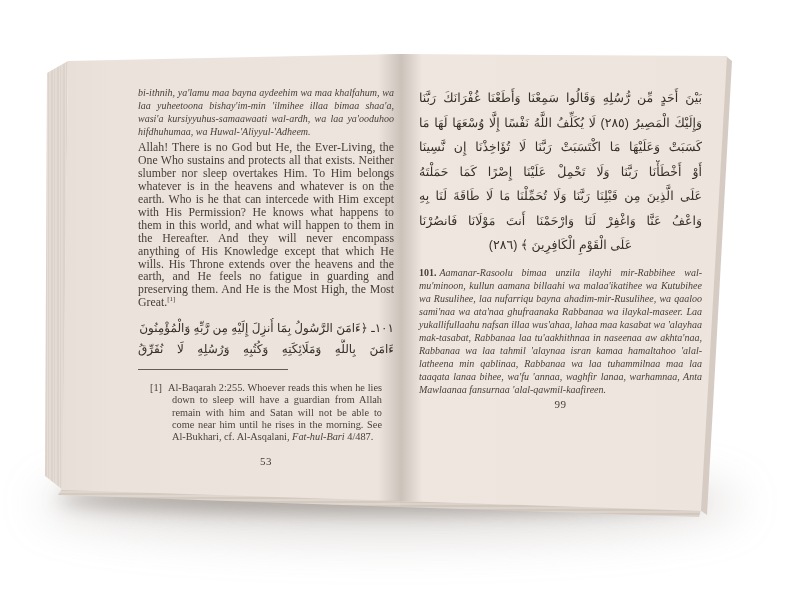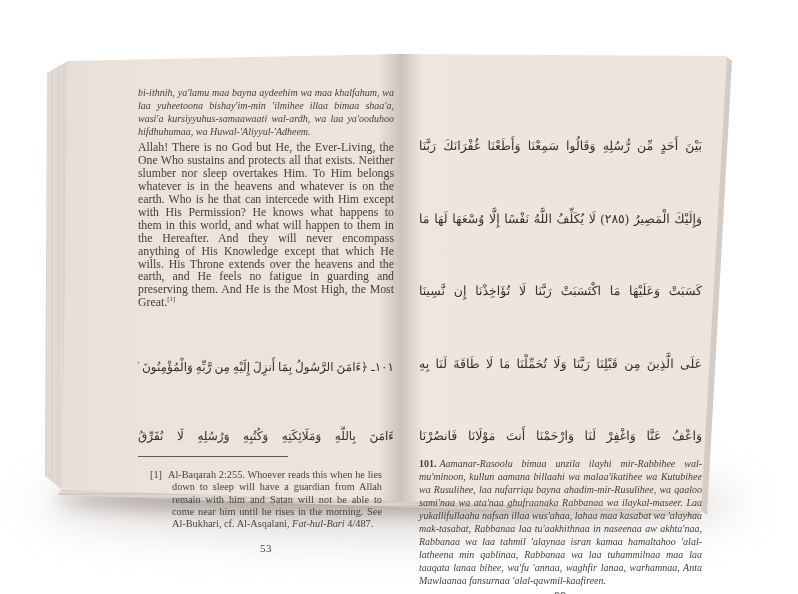--- a/index.html
+++ b/index.html
@@ -80,23 +80,23 @@
   .translation{
     font-size:11.8px;line-height:12.9px;
     text-align:justify;margin:3px 0 8px 0;
     color:#453d36;
   }
   .translation sup{font-size:7px;line-height:0;}
 
   .arabic{direction:rtl;color:#37302a;}
   .arabic-left{margin-top:9px;}
   .arabic-line{
-    font-family:Liberation Serif, serif;
+    font-family:Liberation Sans, sans-serif;
     white-space:nowrap;overflow:hidden;
-    text-align:justify;text-align-last:justify;margin-top:48px;
+    text-align:justify;text-align-last:justify;
   }
   .arabic-left .arabic-line{font-size:12px;line-height:21px;}
   .arabic-right .arabic-line{font-size:12.5px;line-height:24.5px;}
   .arabic-line.centered{text-align:center;text-align-last:center;}
 
   .footnote-rule{
     width:150px;border:none;border-top:1px solid #655b52;
     margin:9px 0 5px 0;
   }
   .footnote{
@@ -150,22 +150,24 @@
 
     <div class="pageno">53</div>
   </div>
 
   <div class="col col-right">
 
     <div class="arabic arabic-right">
       <div class="arabic-line">بَيْنَ أَحَدٍ مِّن رُّسُلِهِ وَقَالُوا سَمِعْنَا وَأَطَعْنَا غُفْرَانَكَ رَبَّنَا</div>
       <div class="arabic-line">وَإِلَيْكَ الْمَصِيرُ (٢٨٥) لَا يُكَلِّفُ اللَّهُ نَفْسًا إِلَّا وُسْعَهَا لَهَا مَا</div>
       <div class="arabic-line">كَسَبَتْ وَعَلَيْهَا مَا اكْتَسَبَتْ رَبَّنَا لَا تُؤَاخِذْنَا إِن نَّسِينَا</div>
+      <div class="arabic-line">أَوْ أَخْطَأْنَا رَبَّنَا وَلَا تَحْمِلْ عَلَيْنَا إِصْرًا كَمَا حَمَلْتَهُ</div>
       <div class="arabic-line">عَلَى الَّذِينَ مِن قَبْلِنَا رَبَّنَا وَلَا تُحَمِّلْنَا مَا لَا طَاقَةَ لَنَا بِهِ</div>
       <div class="arabic-line">وَاعْفُ عَنَّا وَاغْفِرْ لَنَا وَارْحَمْنَا أَنتَ مَوْلَانَا فَانصُرْنَا</div>
+      <div class="arabic-line centered">عَلَى الْقَوْمِ الْكَافِرِينَ ﴾ (٢٨٦)</div>
     </div>
 
     <p class="translit translit-right"><span class="translit-num">101.</span><span>Aamanar-Rasoolu bimaa unzila ilayhi mir-Rabbihee wal-mu'minoon, kullun aamana billaahi wa malaa'ikatihee wa Kutubihee wa Rusulihee, laa nufarriqu bayna ahadim-mir-Rusulihee, wa qaaloo sami'naa wa ata'naa ghufraanaka Rabbanaa wa ilaykal-maseer. Laa yukallifullaahu nafsan illaa wus'ahaa, lahaa maa kasabat wa 'alayhaa mak-tasabat, Rabbanaa laa tu'aakhithnaa in naseenaa aw akhta'naa, Rabbanaa wa laa tahmil 'alaynaa isran kamaa hamaltahoo 'alal-latheena min qablinaa, Rabbanaa wa laa tuhammilnaa maa laa taaqata lanaa bihee, wa'fu 'annaa, waghfir lanaa, warhamnaa, Anta Mawlaanaa fansurnaa 'alal-qawmil-kaafireen.</span></p>
 
     <div class="pageno">99</div>
   </div>
 
 </div>
 
 </body></html>

